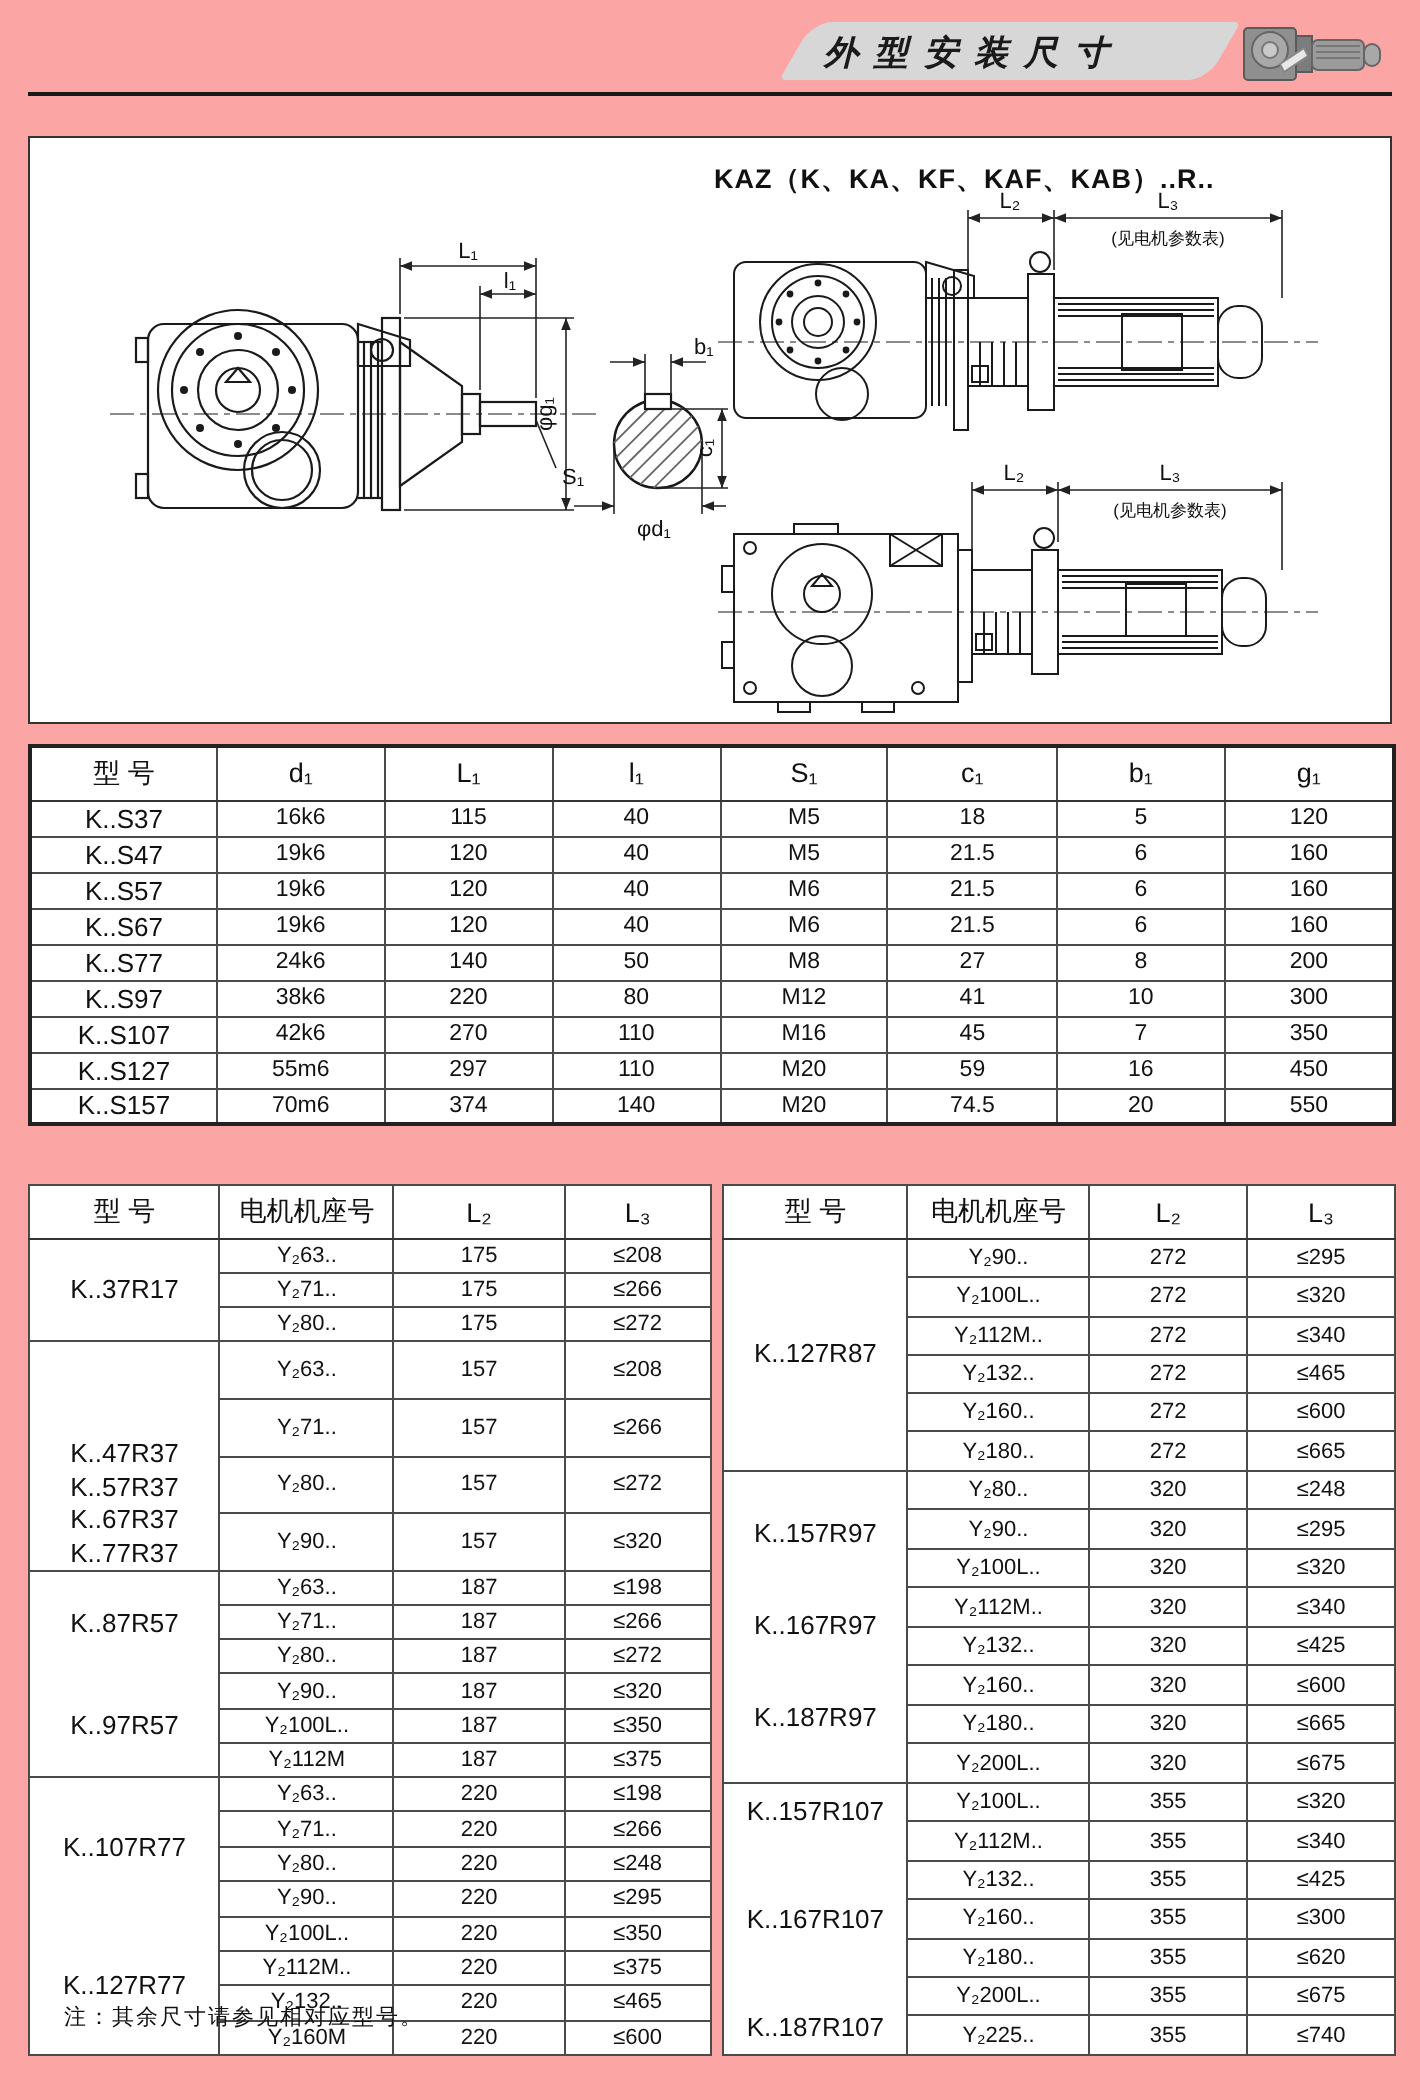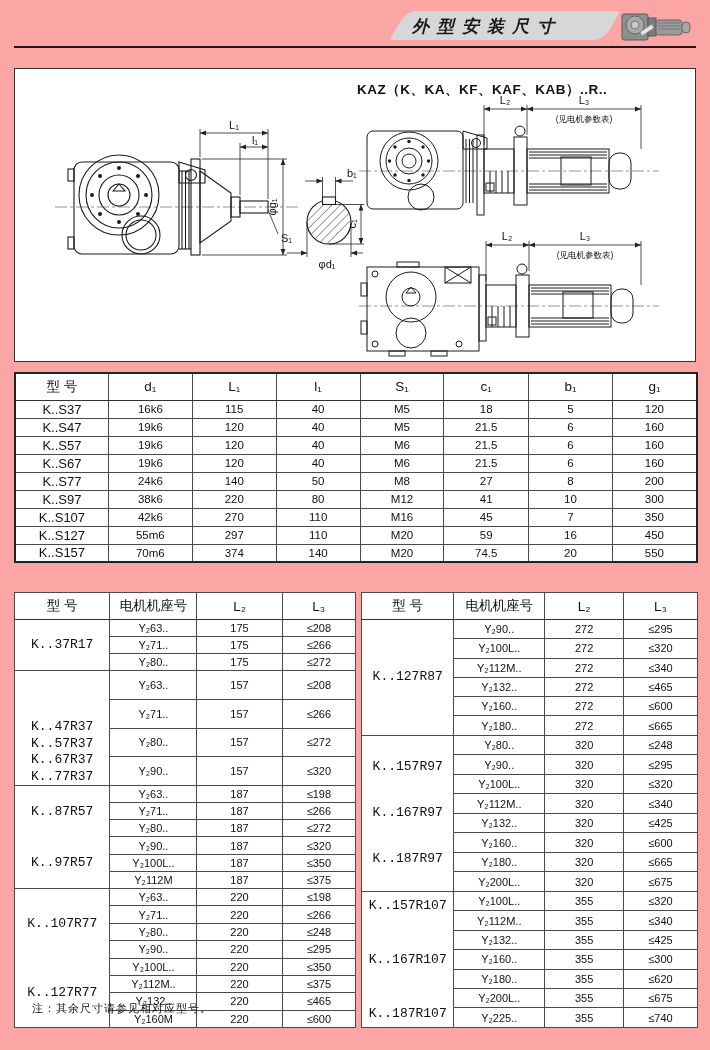--- a/index.html
+++ b/index.html
@@ -63,21 +63,21 @@
   .t1 td { height: 18px; font-size: 11.5px; }
   .t1 td.model { font-size: 13px; }
 
   .t2-wrap { position: absolute; top: 592px; left: 14px; width: 684px; display: flex; gap: 5px; }
   .t2 { border: 1.5px solid #222; }
   .t2 th { height: 27px; font-size: 13.5px; font-weight: normal; border-bottom: 1.5px solid #333; }
   .t2 td { height: 17px; font-size: 11px; }
   .t2 td.group-top { border-top: 1.5px solid #333; }
   .t2 td.model-group { border-top: 1.5px solid #333; }
   .model-stack { display: flex; flex-direction: column; justify-content: space-around; }
-  .model-stack div { font-size: 13px; line-height: 14px; font-family: Liberation Mono, monospace; }
+  .model-stack div { font-size: 13px; line-height: 14px; }
 
   .note {
     position: absolute; top: 1001px; left: 32px;
     font-size: 11px; letter-spacing: 1px;
   }
 </style>
 </head>
 <body>
 
 <div class="page">

